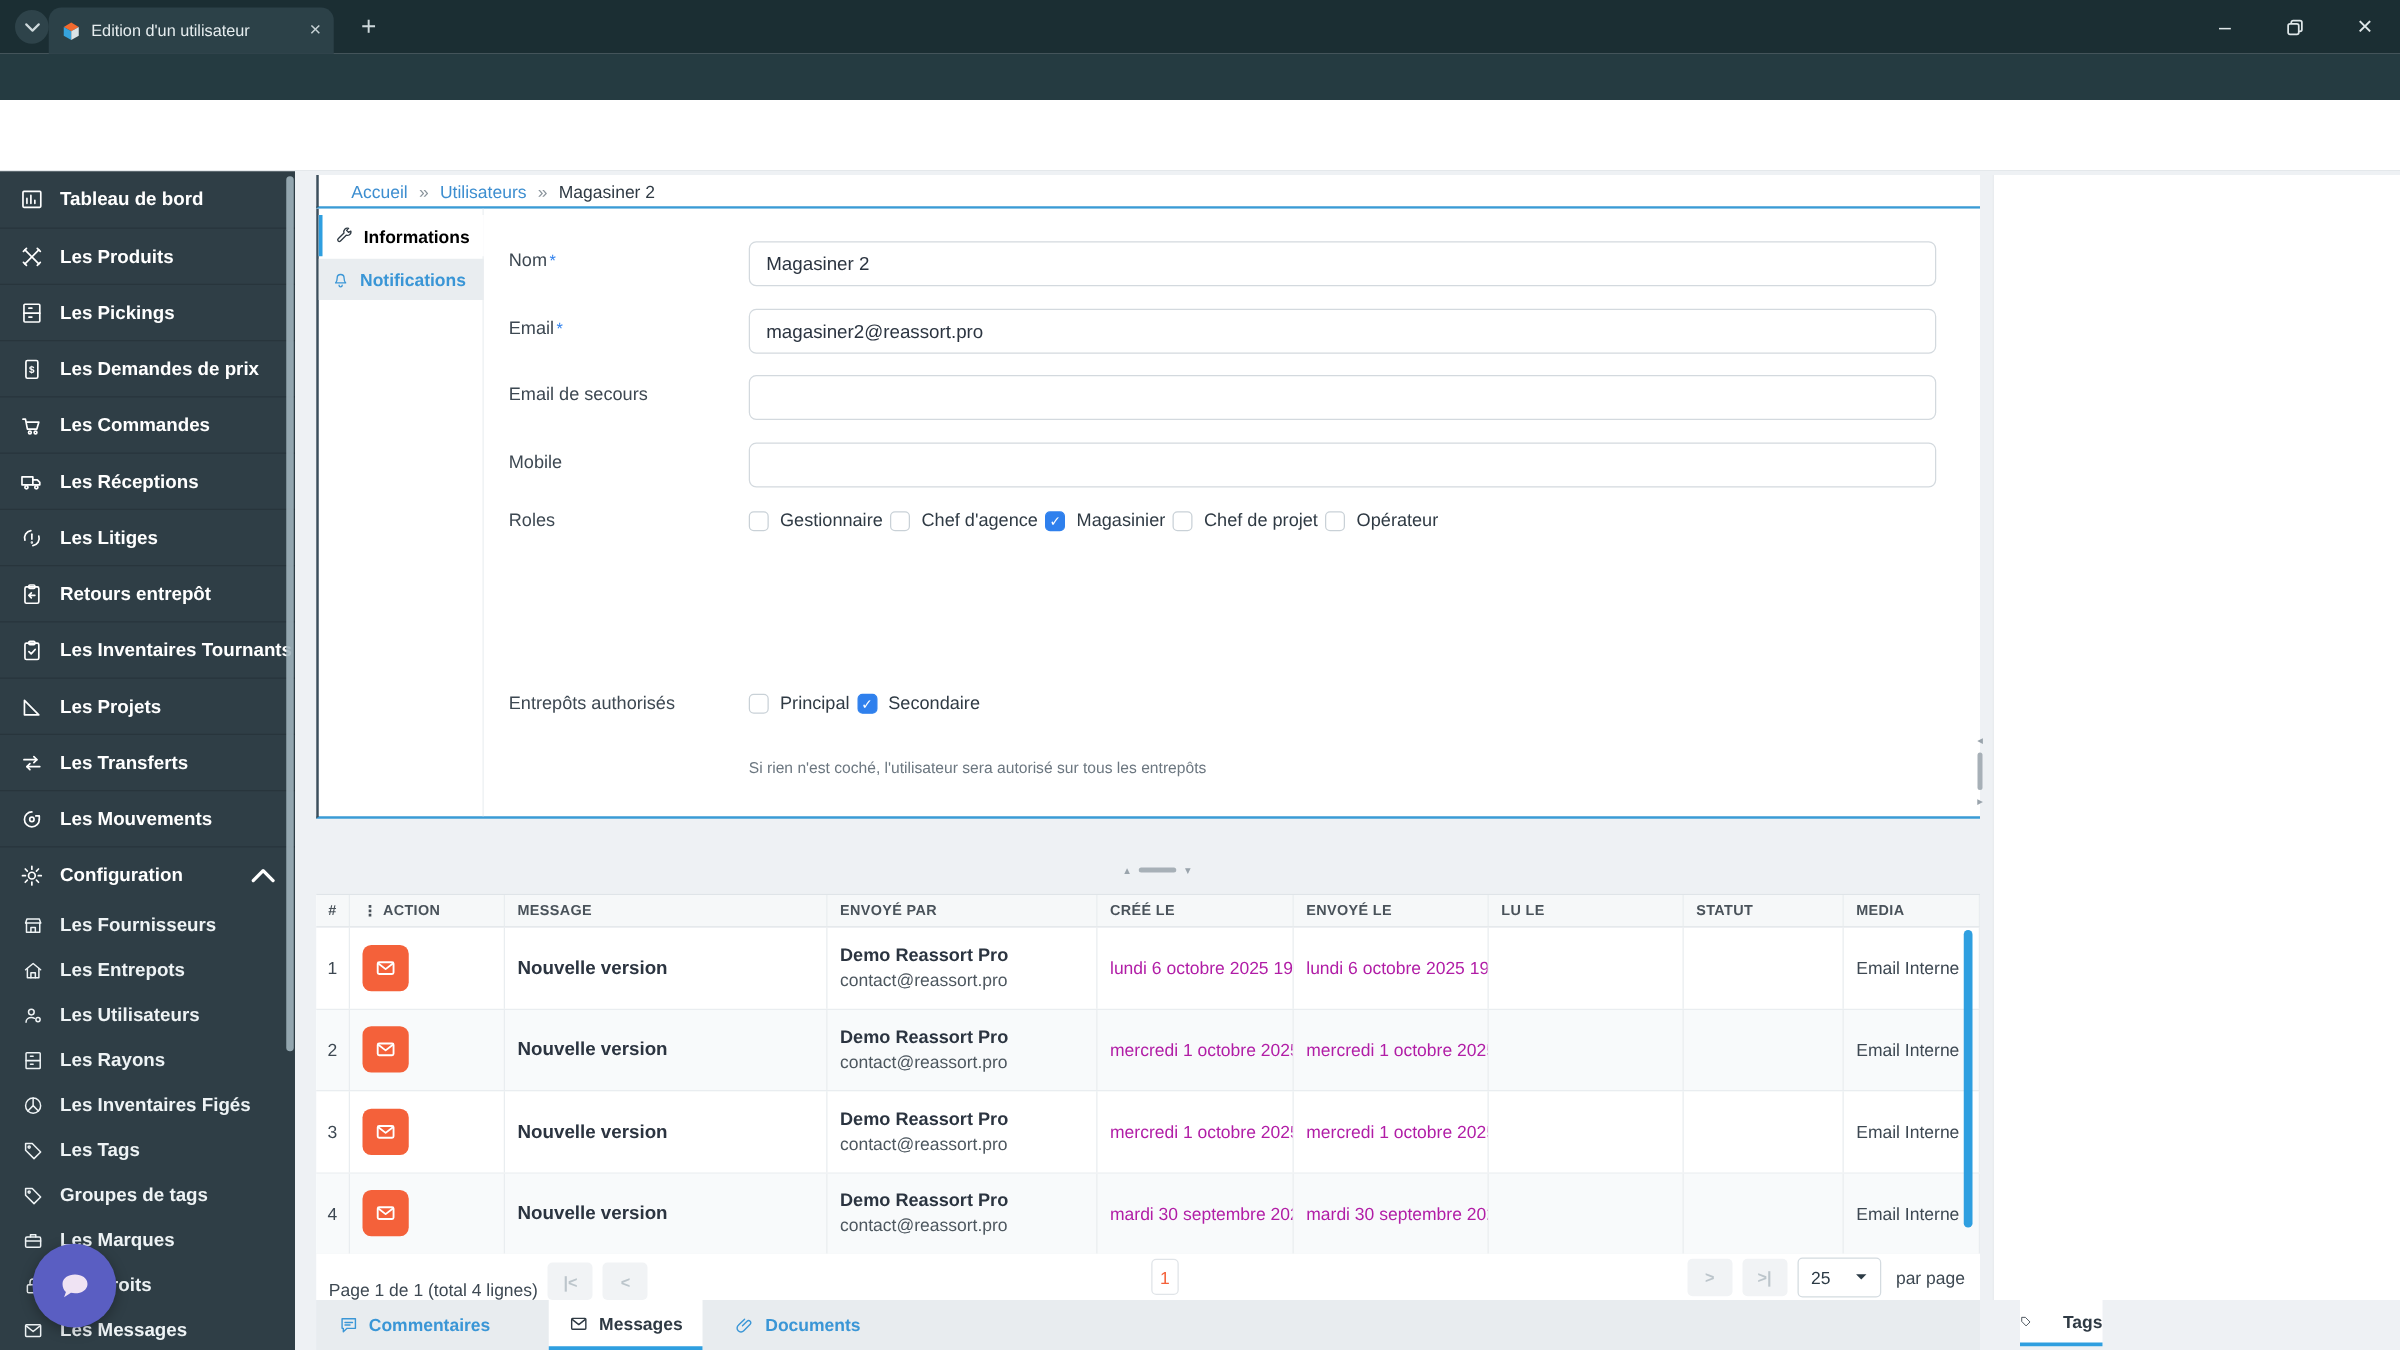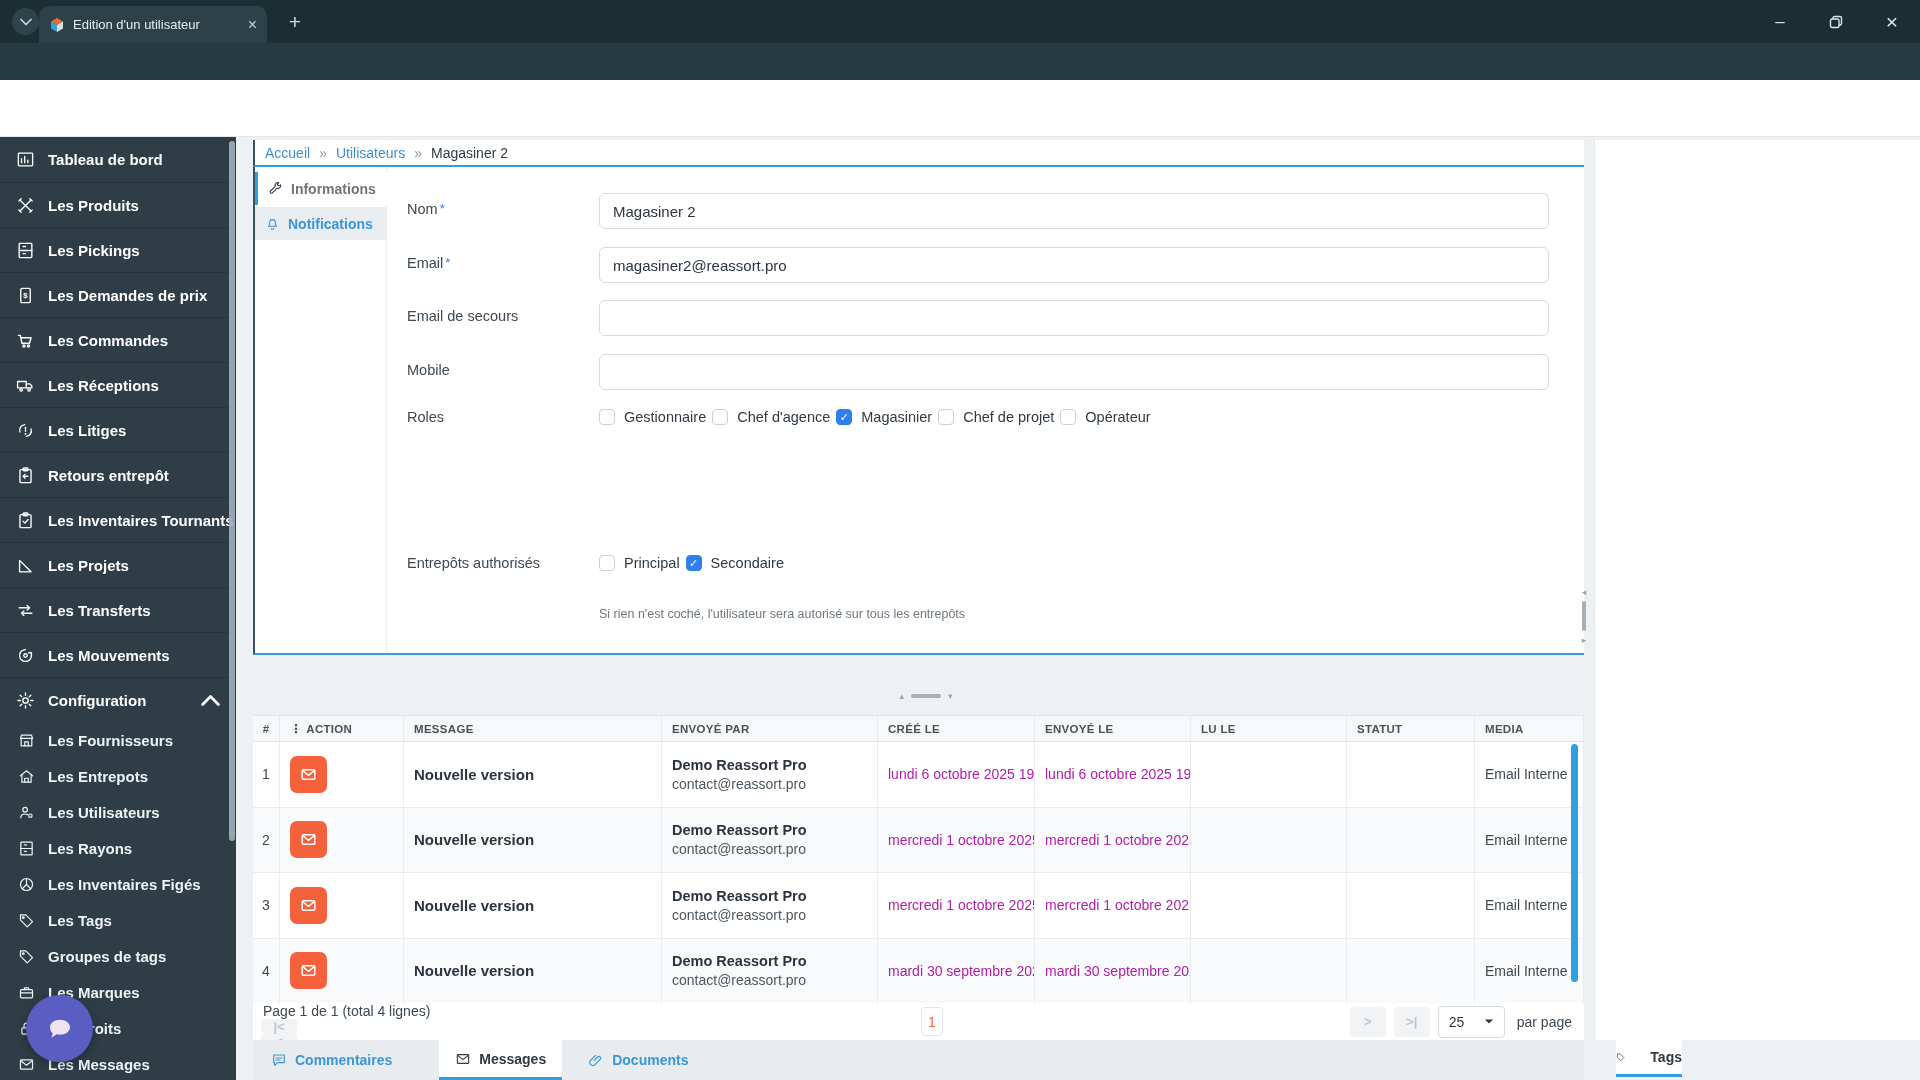--- a/index.html
+++ b/index.html
@@ -71,29 +71,29 @@
   .side-scroll { position:absolute; right:1px; top:4px; width:6px; height:700px; background:#9fb1ba; border-radius:3px; opacity:.9; }
 
   .chat-bubble { position:absolute; left:26px; top:995px; width:67px; height:67px; border-radius:50%; background:#5a5ec2;
                  display:flex; align-items:center; justify-content:center; z-index:30; box-shadow:0 3px 10px rgba(0,0,0,.3); }
 
   
   .main { position:absolute; left:236px; top:137px; width:1684px; height:943px; background:#eef1f4; }
 
   .breadcrumb { position:absolute; left:17px; top:3px; width:1331px; height:27px; background:#fff;
                 border-bottom:2px solid #3a9bd5; border-left:2px solid #3c4f5c;
-                display:flex; align-items:center; gap:9px; padding-left:10px; font-size:14px; }
+                display:flex; align-items:center; gap:9px; padding-left:26px; font-size:14px; }
   .bc-link { color:#3d8ed0; cursor:pointer; }
   .bc-sep { color:#8a949c; } .bc-current { color:#2f3a44; }
 
   .form-card { position:absolute; left:17px; top:30px; width:1331px; height:488px; background:#fff;
                border-bottom:2px solid #3a9bd5; border-left:2px solid #3c4f5c; }
   .vtabs { position:absolute; left:0; top:0; width:132px; height:100%; border-right:1px solid #eceff2; }
   .vtab { position:absolute; left:0; width:132px; height:33px; display:flex; align-items:center; gap:8px; padding-left:10px; font-size:14px; }
-  .vtab-info { top:5px; background:#fff; border-left:3px solid #2f9fe0; color:#737373; font-weight:600; }
+  .vtab-info { top:5px; background:#fff; border-left:3px solid #2f9fe0; color:#000000; font-weight:600; }
   .vtab-notif { top:40px; background:#e9edf0; color:#3a96d6; font-weight:600; }
 
   .f-label { position:absolute; font-size:14.5px; color:#3d4852; }
   .req { color:#2f80ed; font-size:13px; vertical-align:top; margin-left:2px; }
   .f-input { position:absolute; left:344px; width:950px; height:36px; border:1px solid #d3d9de; border-radius:6px;
              background:#fff; font-size:15px; color:#2b3440; padding:0 13px; outline:none;
              font-family:"Liberation Sans","DejaVu Sans",sans-serif; }
   .chk-group { position:absolute; left:344px; display:flex; gap:6px; }
   .chk-row { display:flex; align-items:center; gap:9px; height:20px; font-size:14.5px; color:#2f3a44; }
   .chk { width:16px; height:16px; border:1px solid #c9d1d7; border-radius:4px; background:#fff; flex:none;
@@ -125,21 +125,21 @@
               display:flex; align-items:center; justify-content:center; }
   .td-msg { font-size:15px; font-weight:700; color:#2b3440; }
   .td-sender { flex-direction:column; align-items:flex-start; justify-content:center; gap:3px; }
   .sender-name { font-size:14.5px; font-weight:700; color:#2b3440; white-space:nowrap; }
   .sender-mail { font-size:14px; color:#4d575f; white-space:nowrap; }
   .td-date { font-size:14px; color:#b11da6; white-space:nowrap; }
   .td-media { font-size:14px; color:#3d4852; white-space:nowrap; }
   .tbl-scroll { position:absolute; right:6px; top:28px; width:7px; height:238px; background:#2f9fe0; border-radius:4px; }
 
   
-  .pager { position:absolute; left:17px; top:866px; width:1331px; height:37px; background:#fff; display:flex; align-items:flex-start;flex-direction:column; }
+  .pager { position:absolute; left:17px; top:866px; width:1331px; height:37px; background:#fff; display:flex; align-items:flex-end; }
   .pg-summary { margin-left:10px; font-size:14px; color:#3d4852; }
   .pg-btn { width:36px; height:30px; background:#f1f3f5; border-radius:4px; color:#bcc5cb; font-size:13px;
             display:flex; align-items:center; justify-content:center; margin-left:8px; font-weight:700; }
   .pg-page { position:absolute; left:668px; top:4px; min-width:22px; height:29px; padding:0 6px; background:#fff;
              border:1px solid #e0e4e8; border-radius:4px; color:#f4613a; font-size:14px;
              display:flex; align-items:center; justify-content:center; }
   .pg-right { position:absolute; right:0; top:0; height:37px; display:flex; align-items:center; }
   .pg-select { width:67px; height:32px; border:1px solid #d4dbe0; border-radius:4px; background:#fff; margin-left:8px;
                display:flex; align-items:center; justify-content:space-between; padding:0 10px; font-size:14px; color:#2b3a45; }
   .pg-suffix { margin:0 12px 0 12px; font-size:14px; color:#3d4852; }

